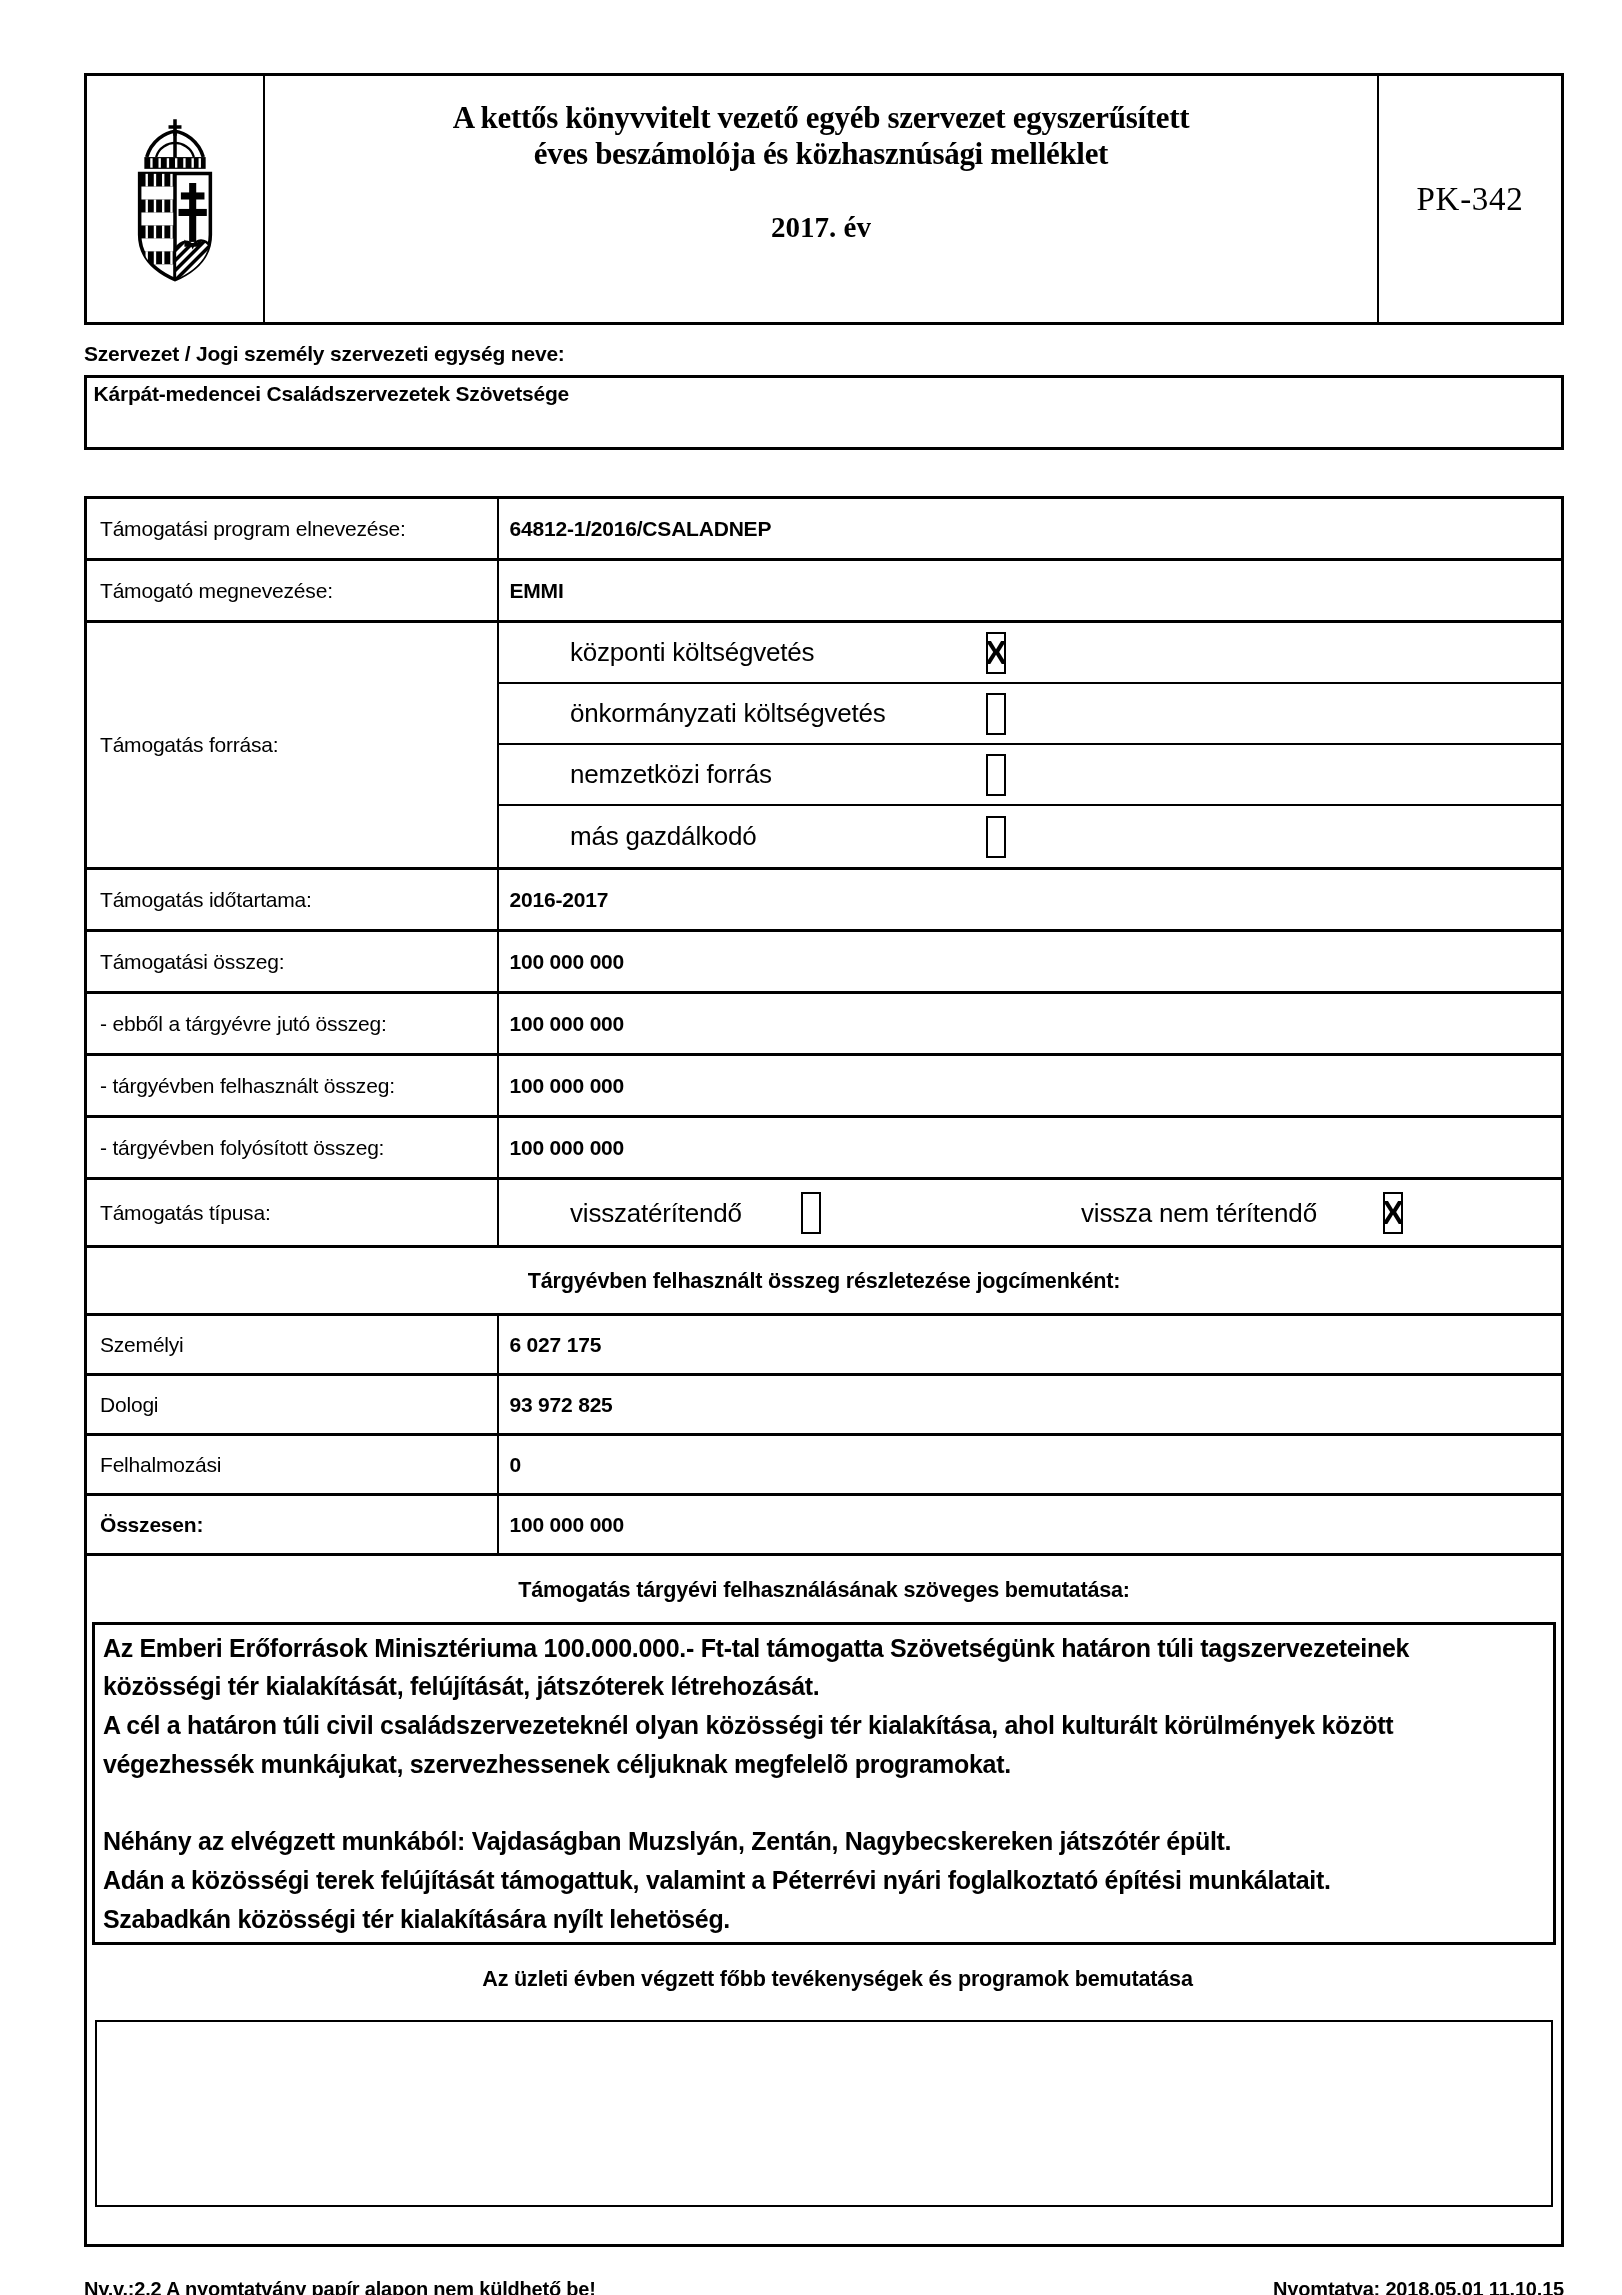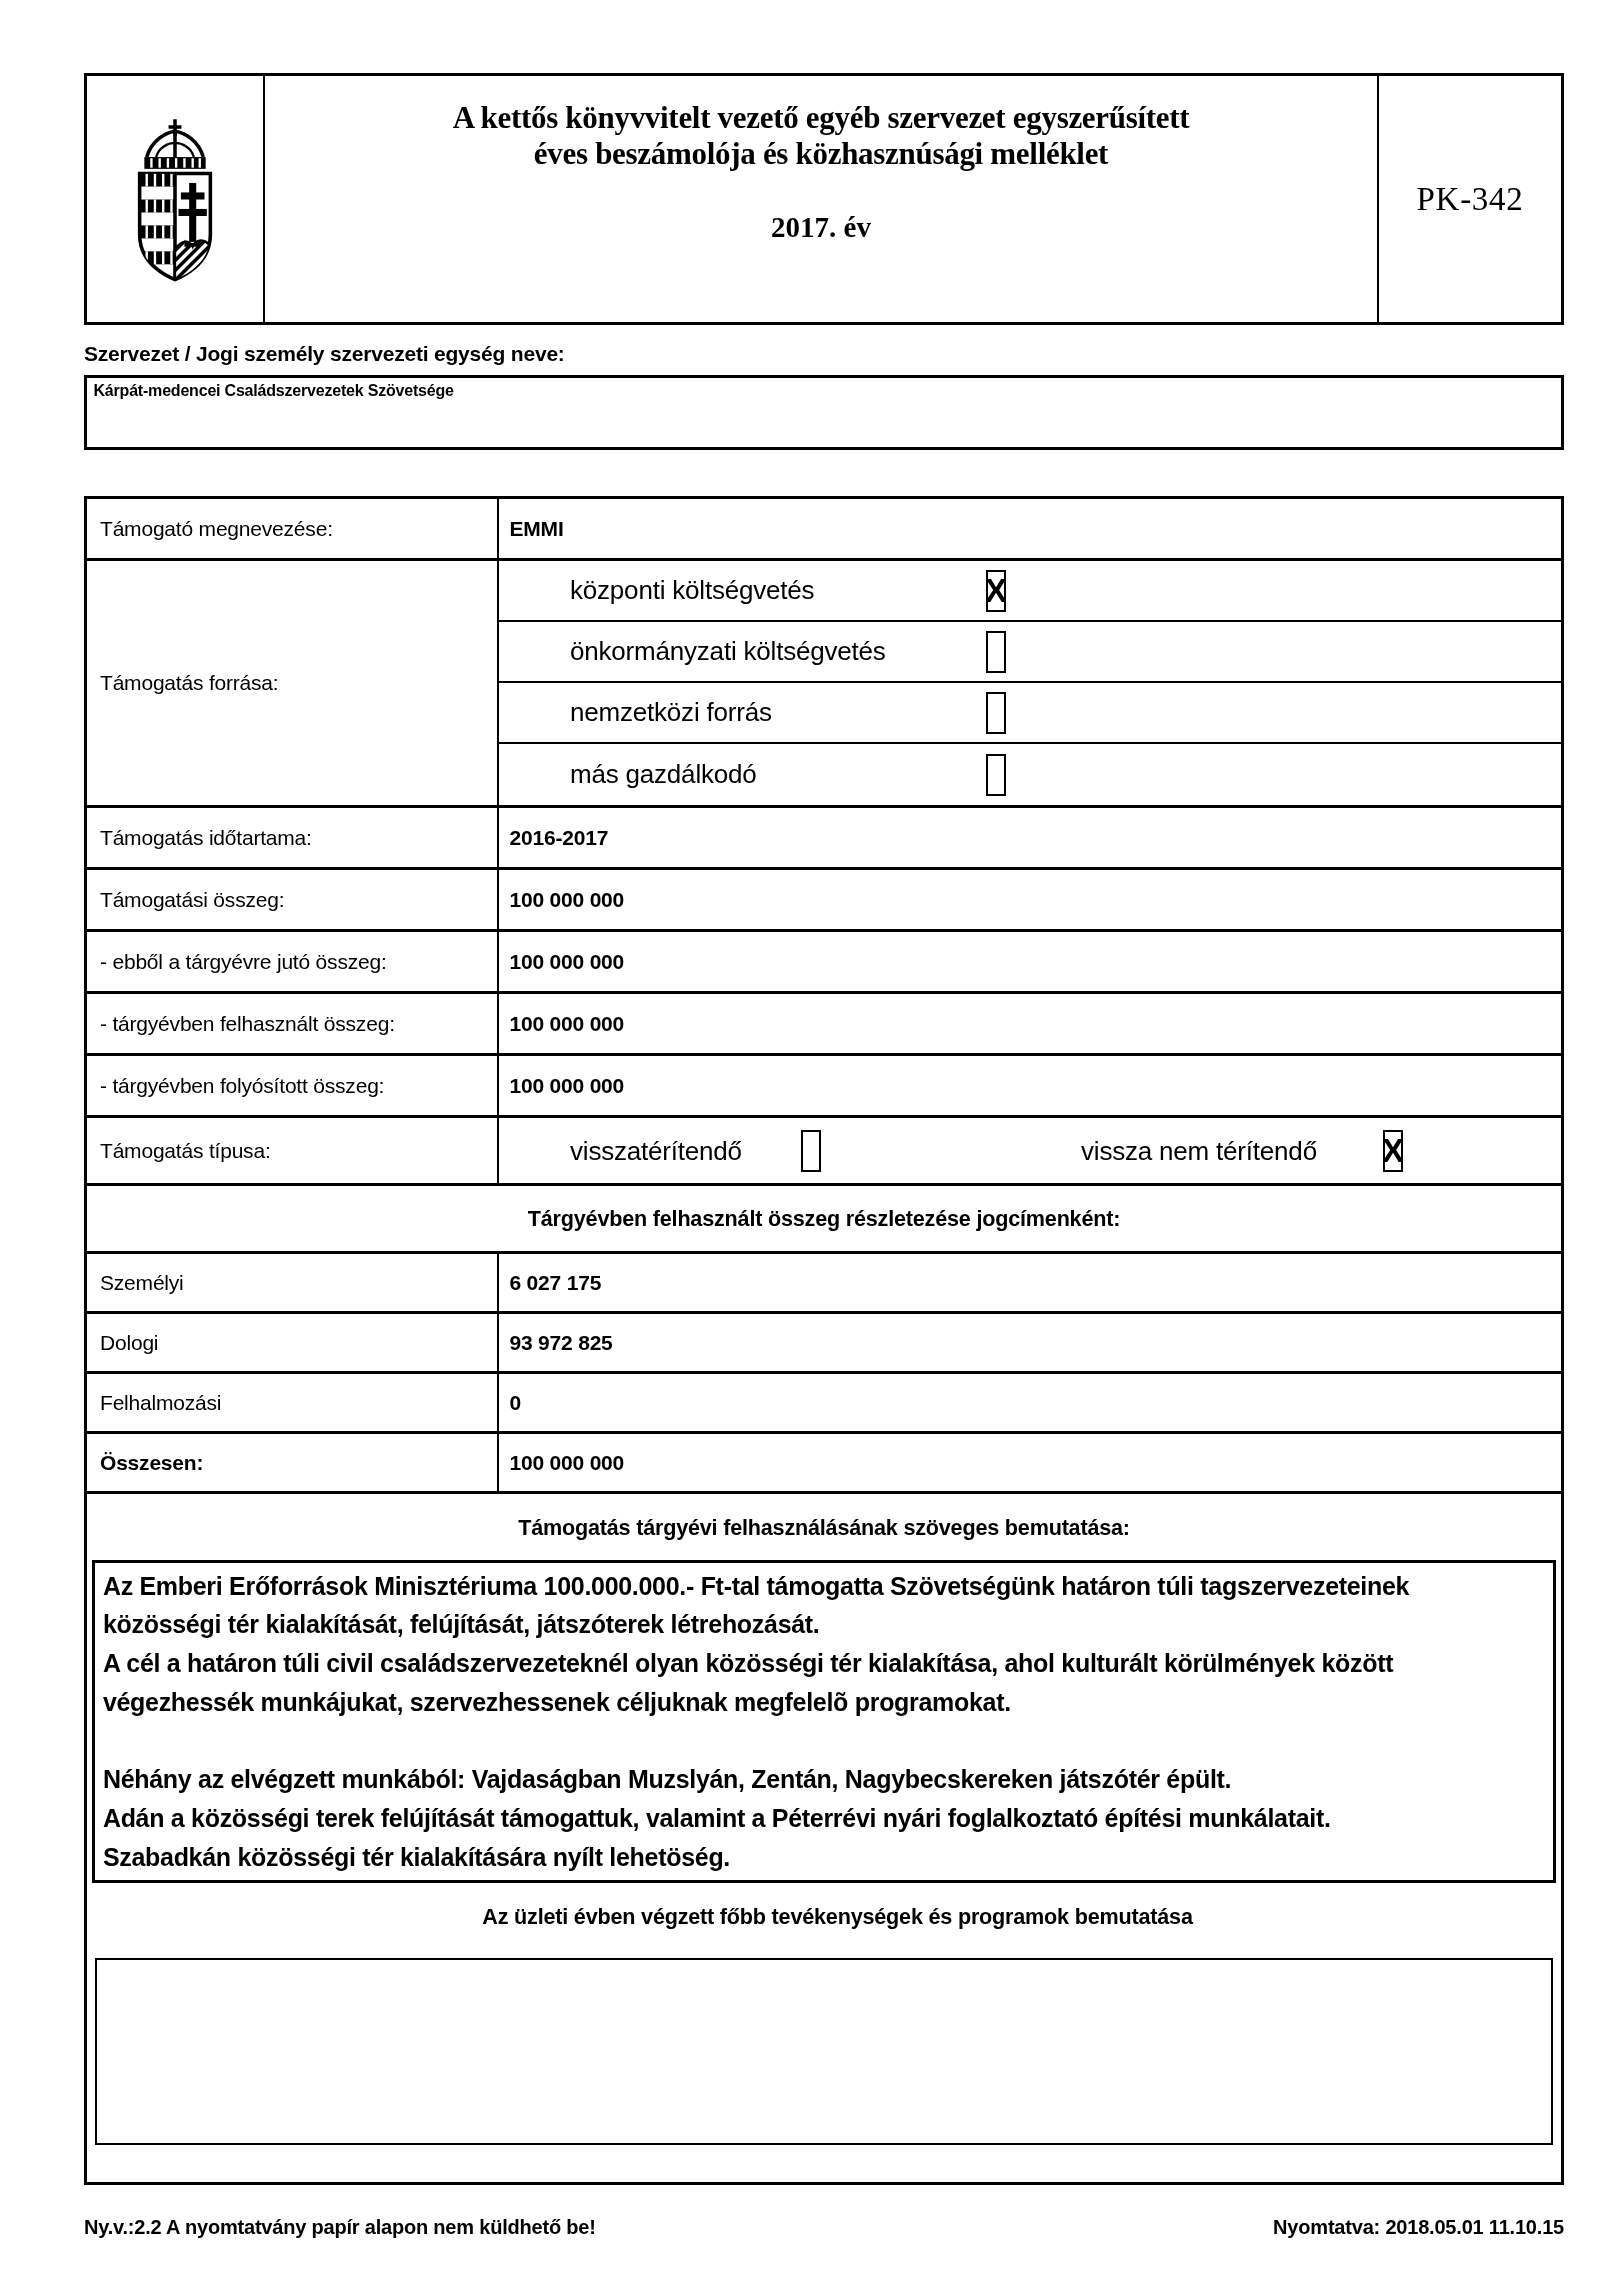--- a/index.html
+++ b/index.html
@@ -25,21 +25,21 @@
   }
   .title-year{
     font-family:"Liberation Serif", serif;font-weight:bold;font-size:29px;margin-top:38px;letter-spacing:0;
   }
   .pk-cell{width:182px;display:flex;align-items:center;justify-content:center;
     font-family:"Liberation Serif", serif;font-size:33px;letter-spacing:0.7px;box-sizing:border-box;}
 
   
   .org-label{margin-top:17px;font-weight:bold;font-size:21px;}
   .org-box{margin-top:9.2px;border:3.3px solid #000;height:75px;box-sizing:border-box;
-    padding:3.9px 6.5px;font-weight:bold;font-size:16px;}
+    padding:3.9px 6.5px;font-weight:bold;font-size:21px;}
 
   
   .main-table{margin-top:46px;border:3.9px solid #000;background:#fff;}
   .row{display:flex;border-bottom:3.3px solid #000;min-height:62px;box-sizing:border-box;}
   .row:last-child{border-bottom:none;}
   .lbl{width:412px;border-right:2px solid #000;display:flex;align-items:center;
     padding-left:13px;font-size:21px;box-sizing:border-box;flex-shrink:0;}
   .val{flex:1;display:flex;align-items:center;padding-left:10.5px;font-weight:bold;font-size:21px;}
 
   
@@ -172,20 +172,24 @@
       <div class="title-year">2017. év</div>
     </div>
     <div class="pk-cell">PK-342</div>
   </div>
 
   <div class="org-label">Szervezet  / Jogi személy szervezeti egység neve:</div>
   <div class="org-box">Kárpát-medencei Családszervezetek Szövetsége</div>
 
   <div class="main-table">
 
+    <div class="row">
+      <div class="lbl">Támogatási program elnevezése:</div>
+      <div class="val">64812-1/2016/CSALADNEP</div>
+    </div>
 
     <div class="row">
       <div class="lbl">Támogató megnevezése:</div>
       <div class="val">EMMI</div>
     </div>
 
     <div class="row">
       <div class="lbl">Támogatás forrása:</div>
       <div class="subrows">
         <div class="subrow">

